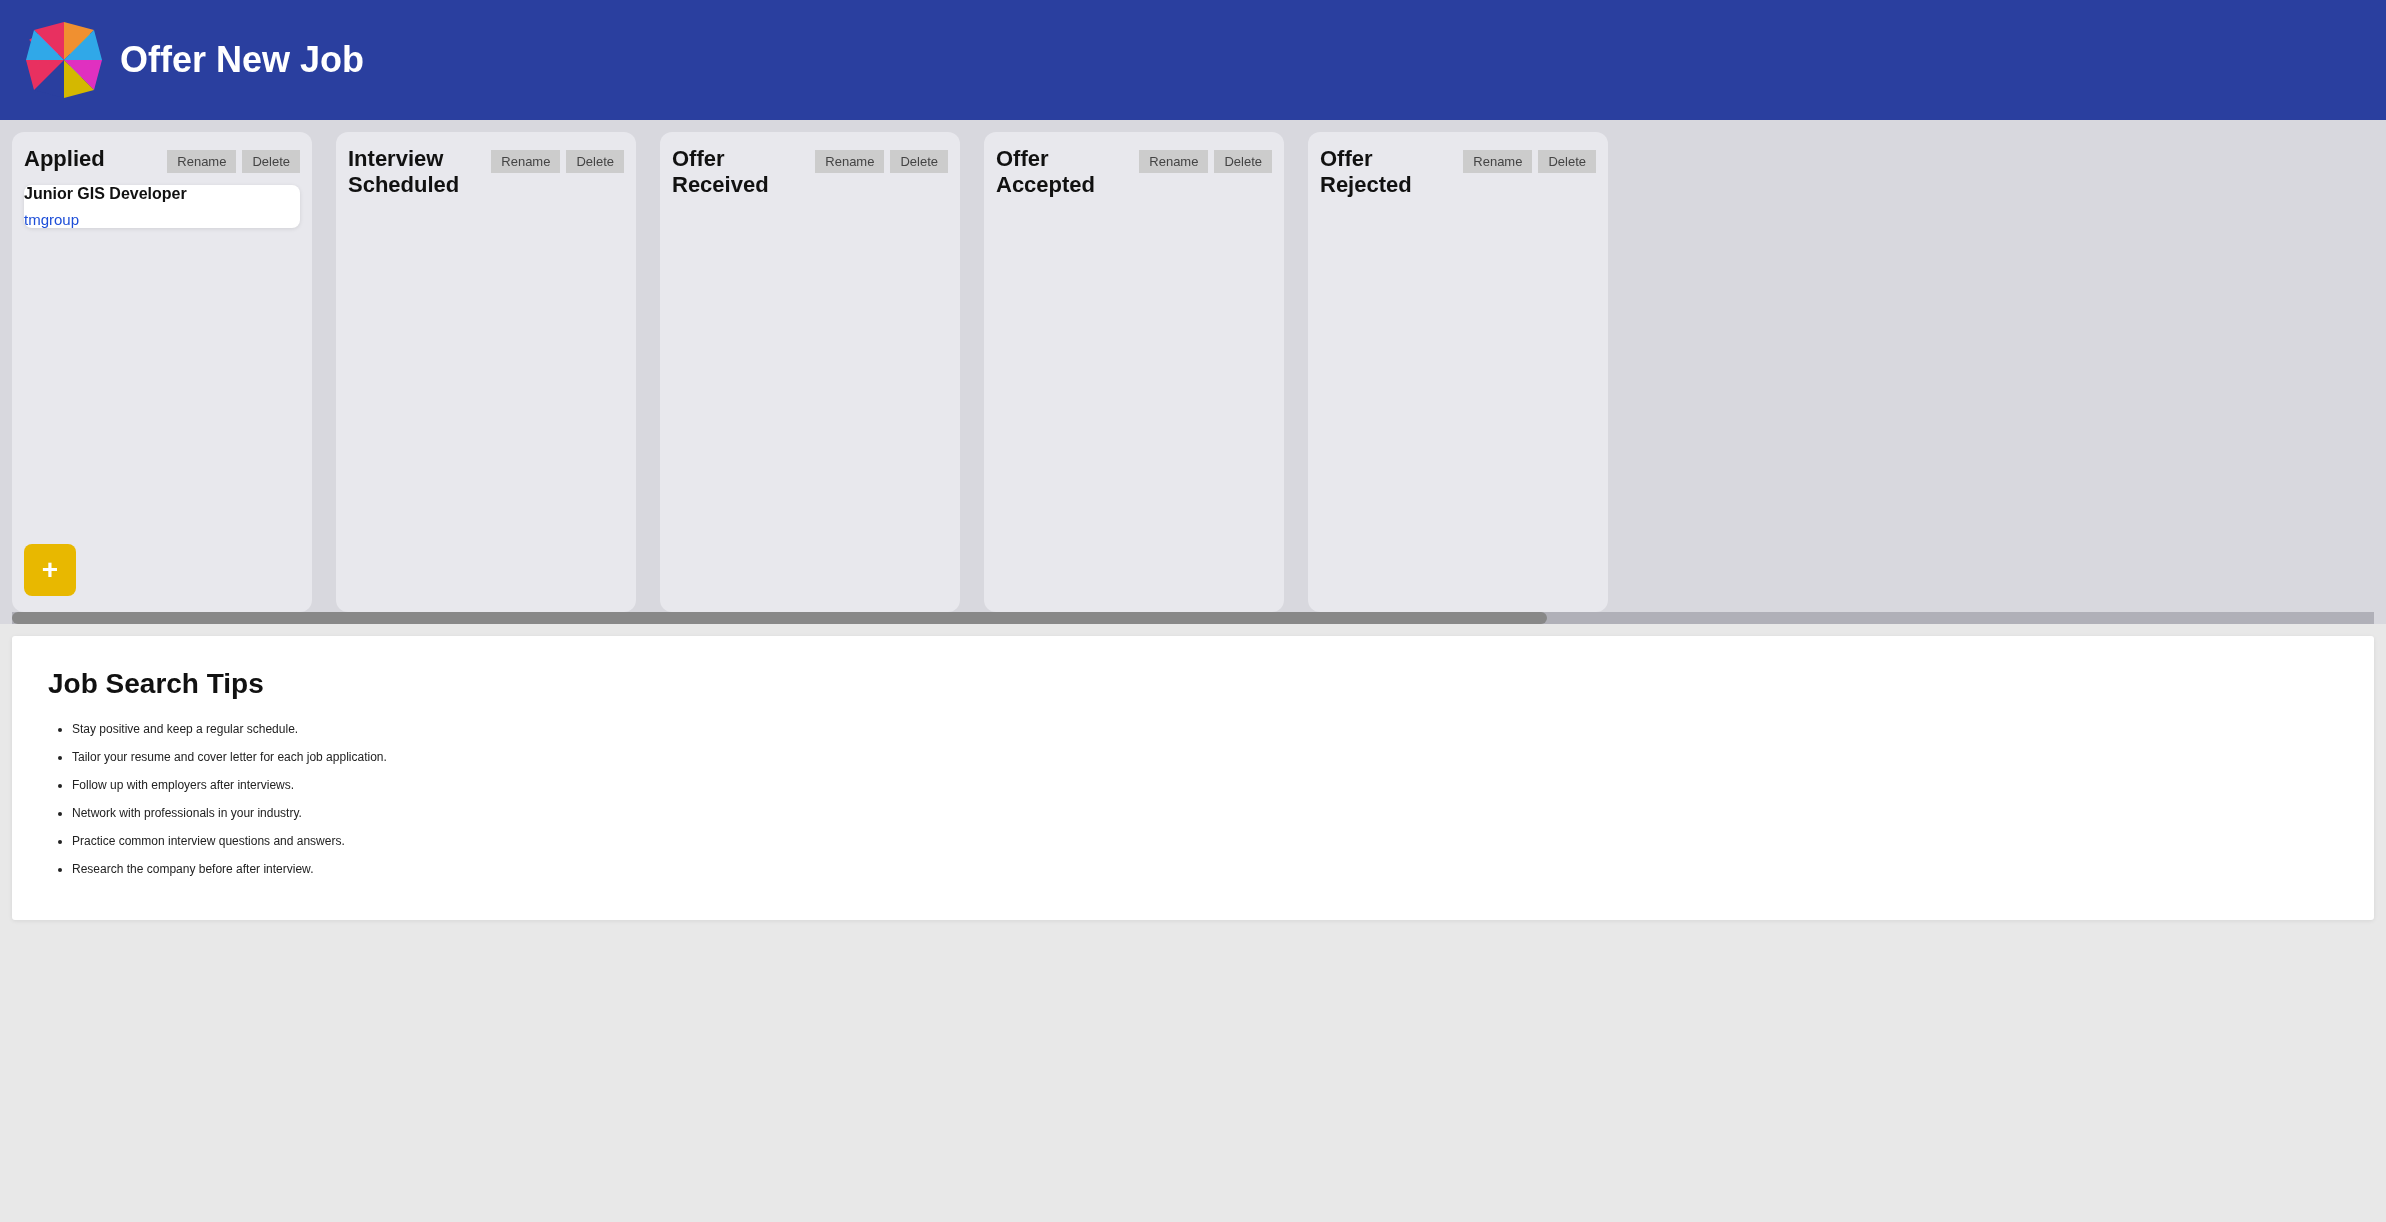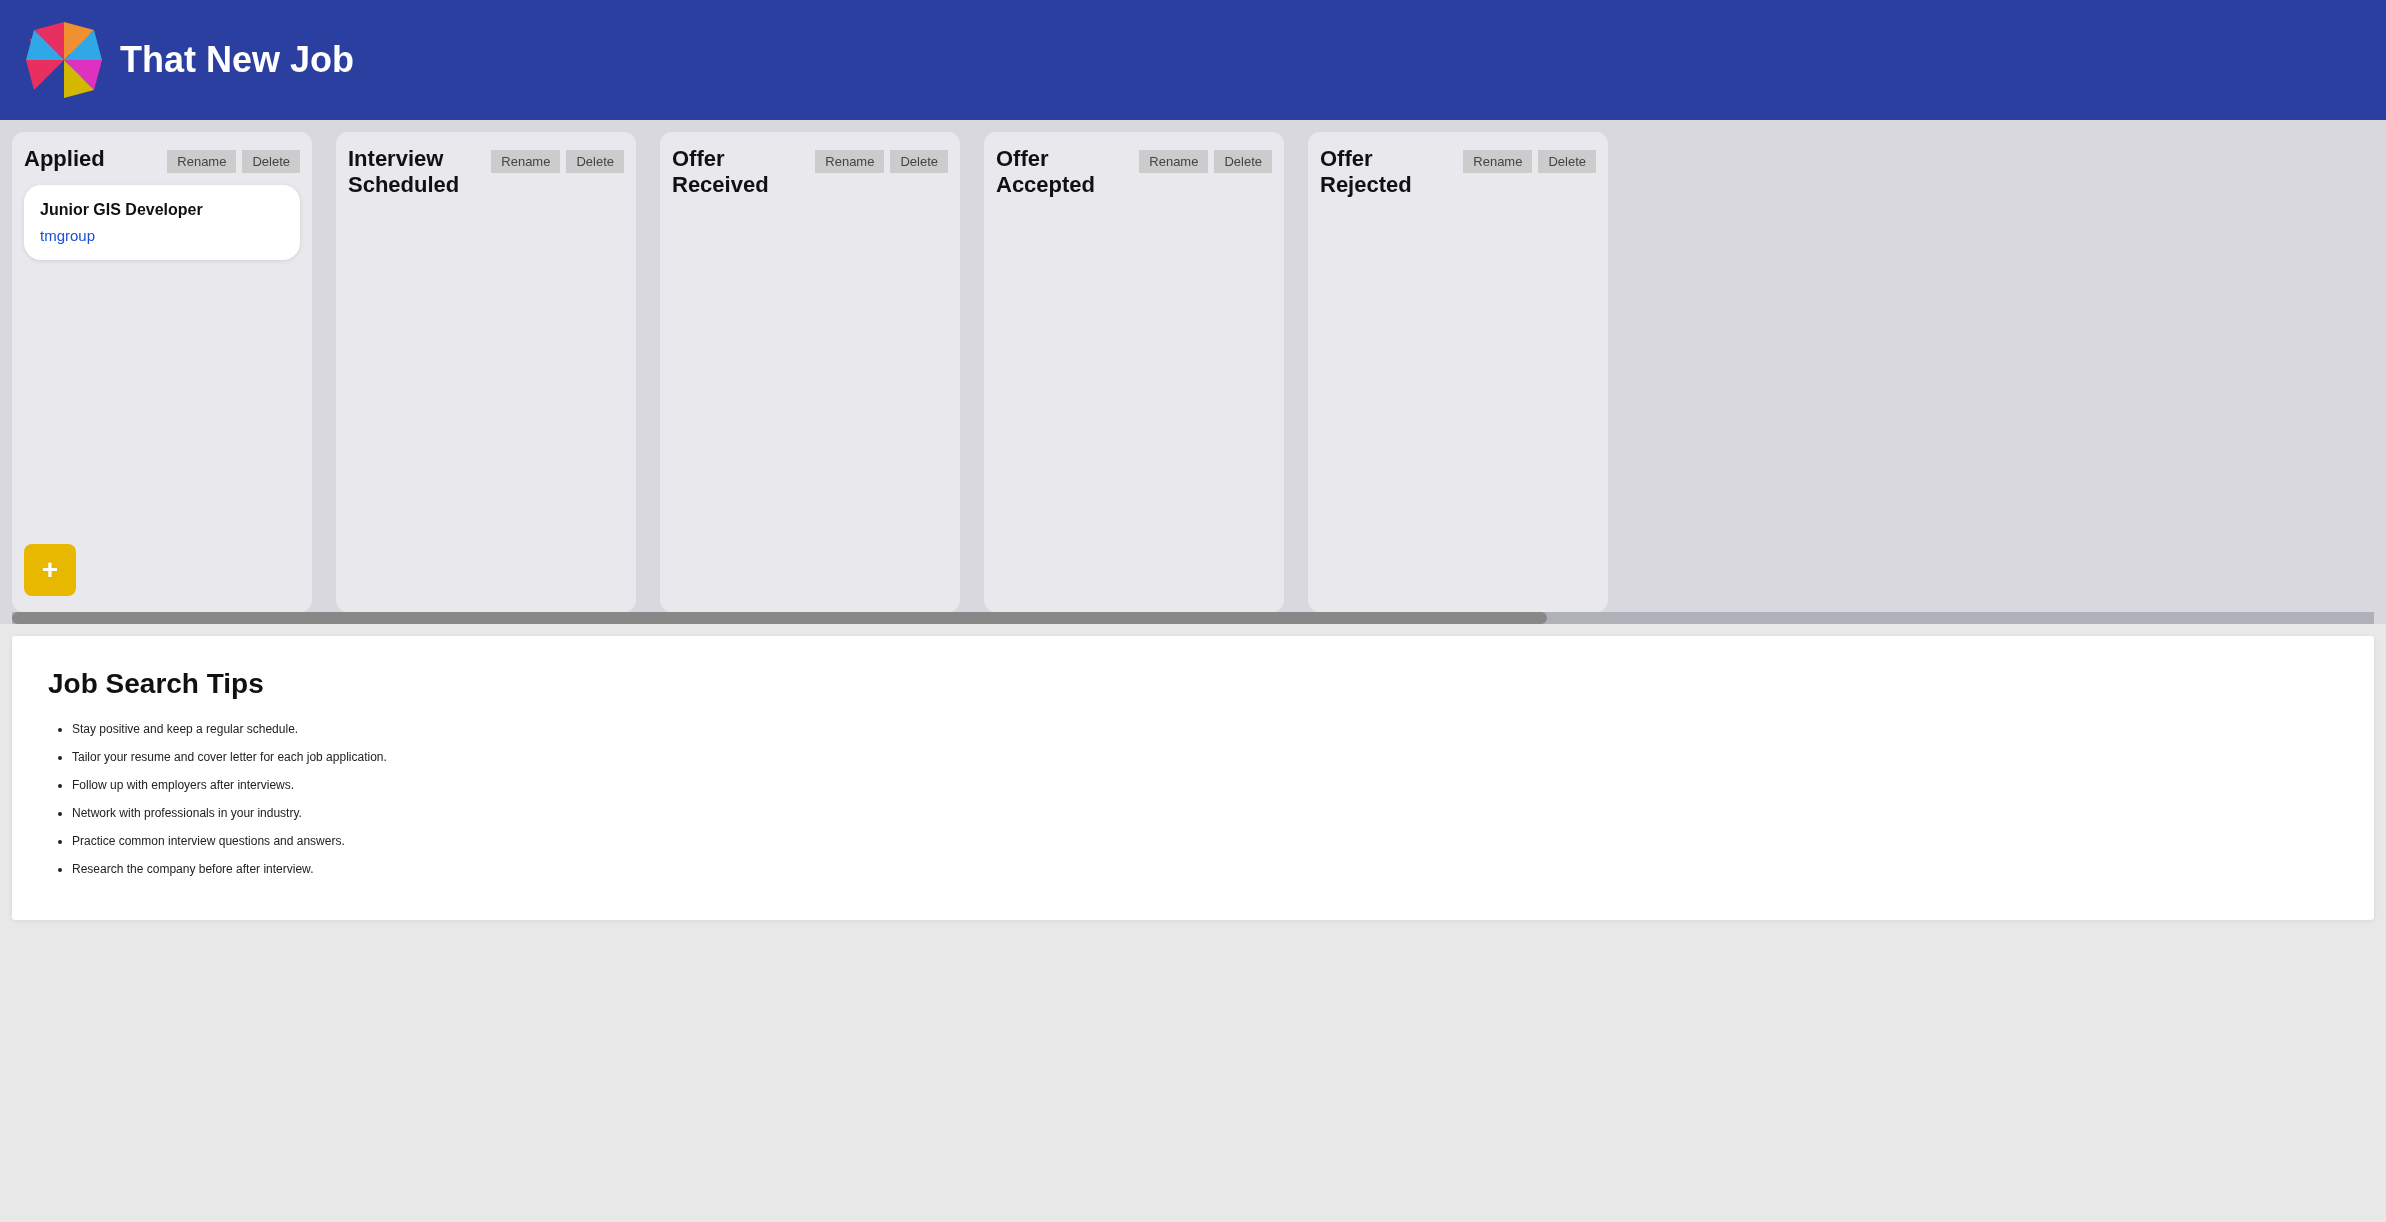--- a/index.html
+++ b/index.html
@@ -96,22 +96,21 @@
 
     .cards-container {
       flex: 1;
       display: flex;
       flex-direction: column;
       gap: 10px;
     }
 
     .job-card {
       background: white;
-      border-radius: 17px;
-      padding: 16px;
+      border-radius: 8px;
       box-shadow: 0 1px 4px rgba(0,0,0,0.1);
     }
 
     .job-card-title {
       font-size: 16px;
       font-weight: bold;
       color: #111;
       margin-bottom: 8px;
     }
 
@@ -204,21 +203,21 @@
         <polygon points="0,0 0,-38 30,-30" fill="#f09030"></polygon>
         <polygon points="0,0 30,-30 38,0" fill="#30a8e8"></polygon>
         <polygon points="0,0 38,0 30,30" fill="#e030c0"></polygon>
         <polygon points="0,0 30,30 0,38" fill="#d4b800"></polygon>
         <polygon points="0,0 0,38 -30,30" fill="#2a3f9f"></polygon>
         <polygon points="0,0 -30,30 -38,0" fill="#e83060"></polygon>
         <polygon points="0,0 -38,0 -30,-30" fill="#30a8e8"></polygon>
       </g>
     </svg>
   </div>
-  <h1 class="app-title">That New Job</h1>
+  <h1 class="app-title">Offer New Job</h1>
 </header>
 
 <div class="board-area">
   <div class="board-columns">
 
     <div class="column">
       <div class="column-header">
         <span class="column-title">Applied</span>
         <div class="column-actions">
           <button class="action-btn">Rename</button>

